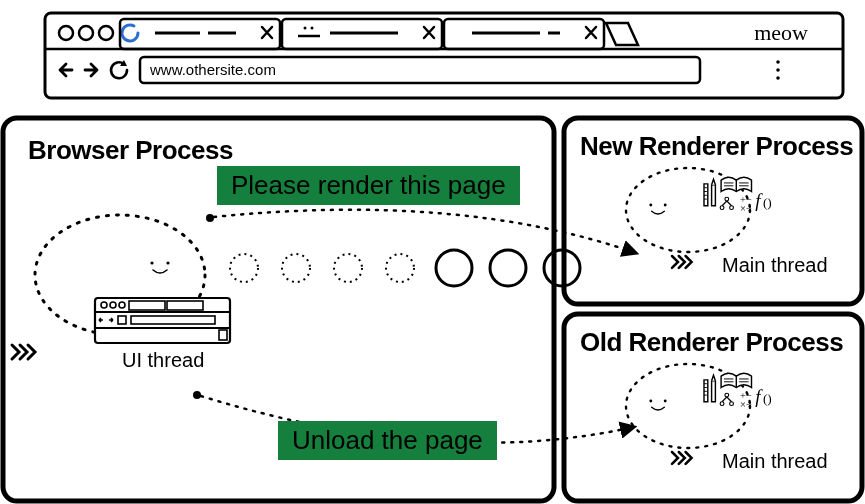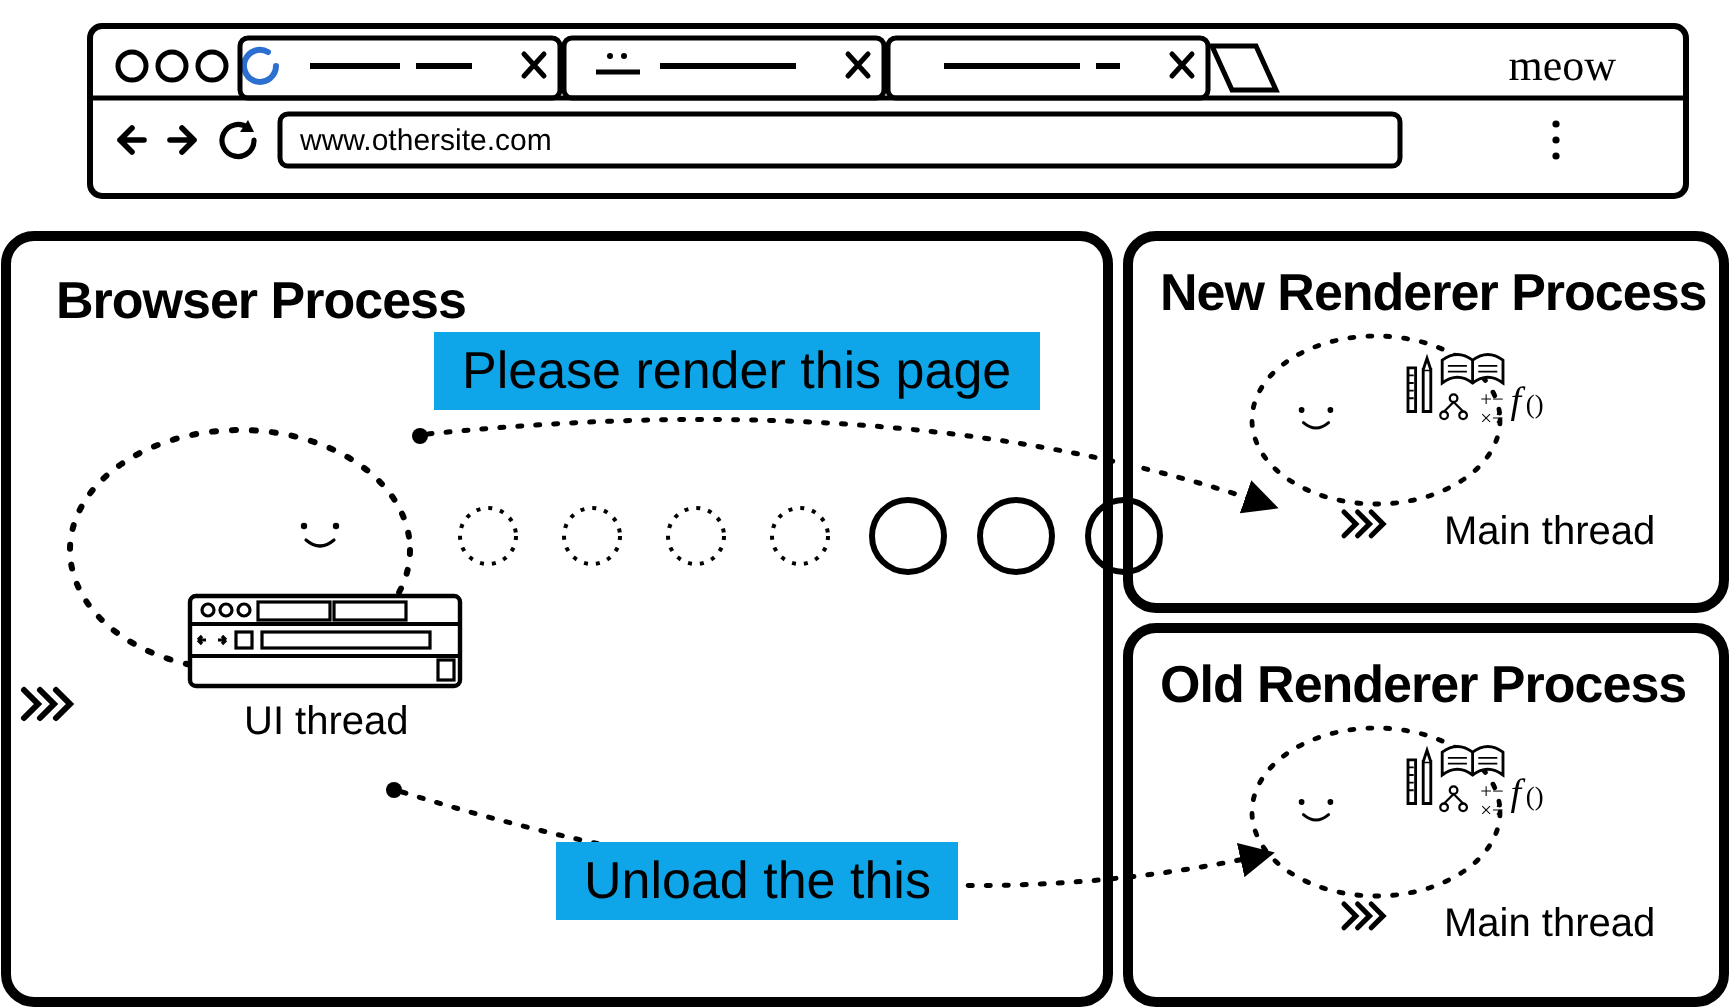--- a/index.html
+++ b/index.html
@@ -15,21 +15,21 @@
   }
   .heading {
     font-weight: 600;
     font-size: 26px;
     letter-spacing: -0.5px;
   }
   .label {
     font-size: 20px;
   }
   .msg {
-    background: #0ea5e9;
+    background: #15803d;
     font-size: 26px;
     padding: 4px 14px;
     position: absolute;
   }
   .url {
     font-family: "Helvetica Neue", Helvetica, Arial, sans-serif;
     font-size: 15px;
   }
 </style>
 </head>
@@ -223,16 +223,16 @@
       </g>
     <g transform="translate(672,452) scale(0.85)">
         <use href="#chevrons"></use>
       </g>
   </g>
   <text x="722" y="468" class="label"><tspan>Main thread</tspan></text>
 </svg>
 
 
 <div class="msg" style="left:217px; top:166px;">Please render this page</div>
-<div class="msg" style="left:278px; top:421px;">Unload the this</div>
+<div class="msg" style="left:278px; top:421px;">Unload the page</div>
 
 
 
 
 </body></html>

